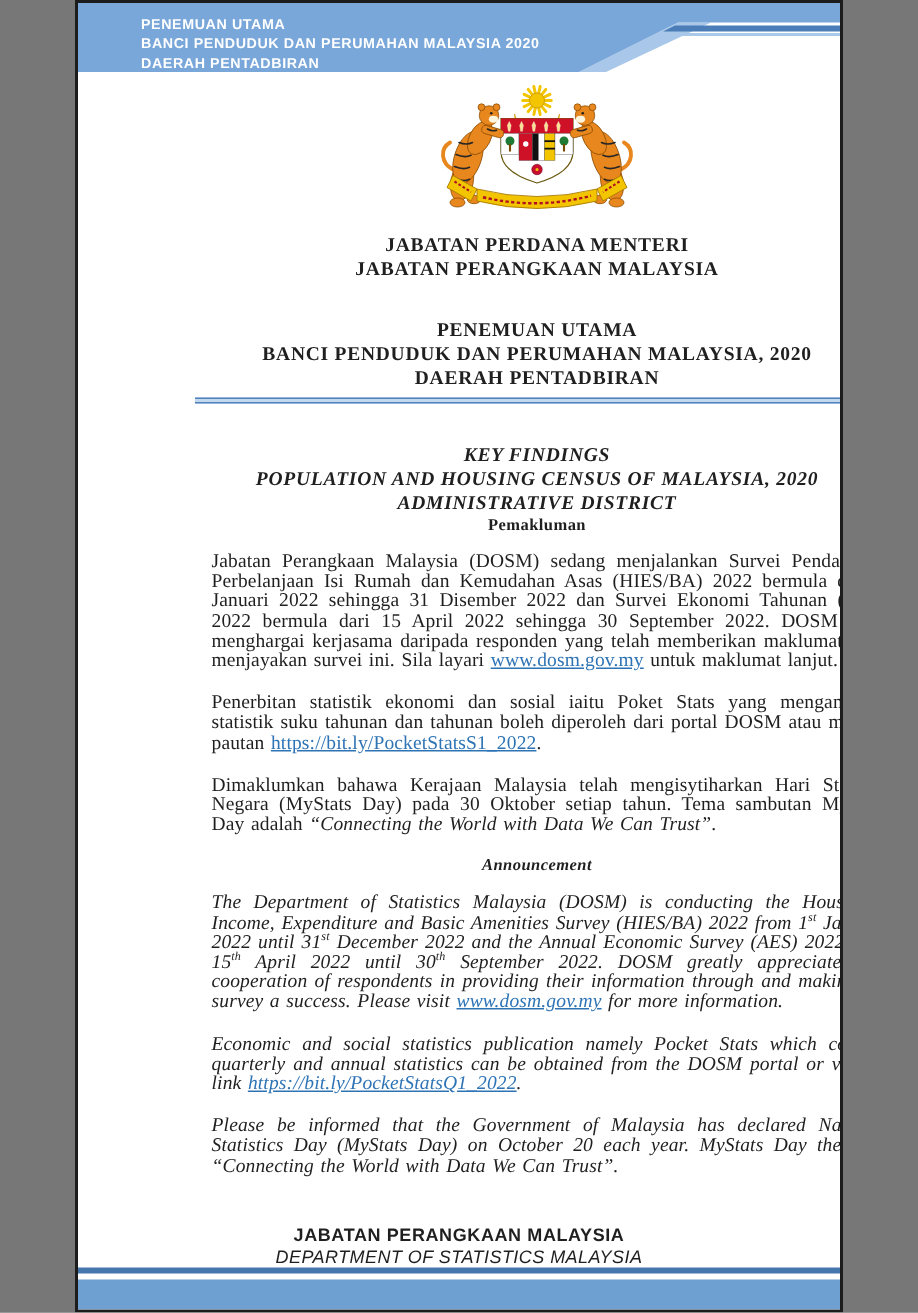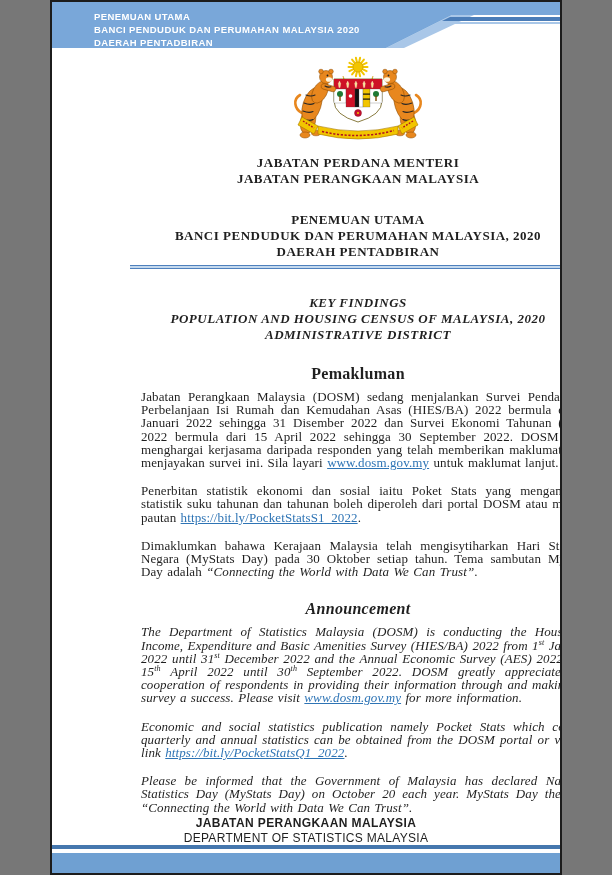--- a/index.html
+++ b/index.html
@@ -35,35 +35,35 @@
   .center{text-align:center;}
   .h-bold{font-weight:bold; font-size:13px; line-height:16px; letter-spacing:0.5px;}
   .h-italic{font-style:italic;}
   .block-title-my{margin-top:25px;}
   .divider{
     margin-top:5px; height:2px; background:var(--divider-fill);
     border-top:1.5px solid var(--divider-edge); border-bottom:1.5px solid var(--divider-edge);
     margin-left:6px; margin-right:-5px;
   }
   .block-title-en{margin-top:26px;}
-  .sec-heading{margin-top:23px; font-weight:bold; font-size:16px; letter-spacing:0.3px; line-height:15px;}
+  .sec-heading{font-weight:bold; font-size:11px; letter-spacing:0.3px; line-height:15px;}
   .sec-heading.italic{font-style:italic;}
   .para{
     margin:9px 0 15px 17px; font-size:13px; line-height:13.2px;
     text-align:justify; text-justify:inter-word; letter-spacing:0.1px; word-spacing:1px;
   }
   .para.en{font-style:italic;}
   .para sup{font-size:0.62em; line-height:0;}
   .para a{color:var(--link); text-decoration:underline; cursor:pointer;}
   .para em{font-style:italic;}
   .para.my em{font-style:italic;}
   
   .footer{position:absolute; left:0; right:0; top:814px; text-align:center; font-size:12px; line-height:15px;}
   .footer-bold{font-weight:bold; letter-spacing:0.4px;}
-  .footer-italic{letter-spacing:0.3px;text-align:center;}
+  .footer-italic{font-style:italic; letter-spacing:0.3px;text-align:center;}
   .bottom-line{position:absolute; left:0; right:0; bottom:24px; height:4px; background:var(--bottom-line);}
   .bottom-band{position:absolute; left:0; right:0; bottom:0; height:20px; background:var(--bottom-band);}
 </style>
 </head>
 <body>
 
 <div class="page">
 
   <svg class="ribbon-svg" width="608" height="50" viewBox="0 0 608 50" aria-hidden="true">
     <polygon class="poly-band-light" points="400,13 422,13 352,46 334,46"></polygon>

